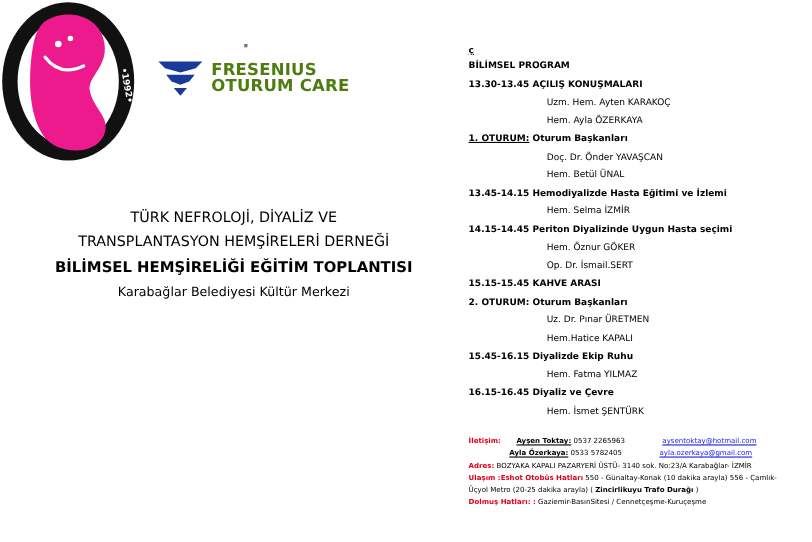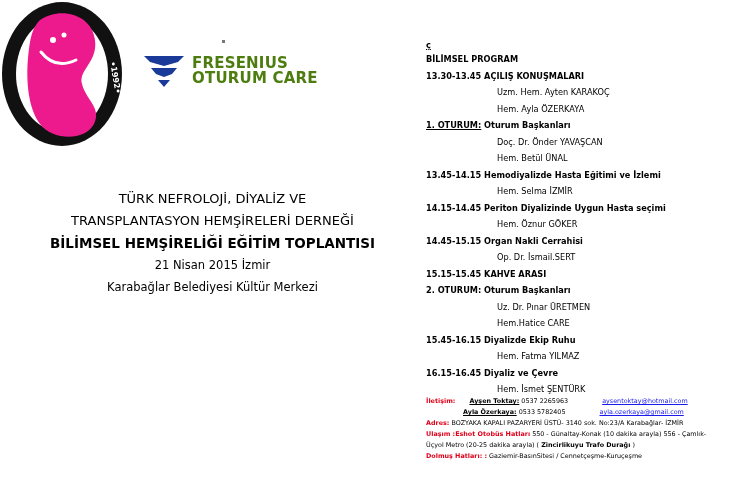--- a/index.html
+++ b/index.html
@@ -53,44 +53,42 @@
   <div class="fmc-text">
     <div>FRESENIUS</div>
     <div>OTURUM CARE</div>
   </div>
 </div>
 
 <div class="abs title-block">
   <div class="title-line">TÜRK NEFROLOJİ, DİYALİZ VE</div>
   <div class="title-line">TRANSPLANTASYON HEMŞİRELERİ DERNEĞİ</div>
   <div class="title-line bold">BİLİMSEL HEMŞİRELİĞİ EĞİTİM TOPLANTISI</div>
-  <div class="title-line small">21 Nisan 2015 İzmir</div>
   <div class="title-line small">Karabağlar Belediyesi Kültür Merkezi</div>
 </div>
 
 <div class="abs prog">
   <div class="p-row bold" style="height:11px;line-height:11px;"><span class="u">ç</span></div>
   <div class="p-row bold">BİLİMSEL PROGRAM</div>
   <div id="prog-rows">
       <div class="p-row bold">13.30-13.45 AÇILIŞ KONUŞMALARI</div>
       <div class="p-row indent">Uzm. Hem. Ayten KARAKOÇ</div>
       <div class="p-row indent">Hem. Ayla ÖZERKAYA</div>
       <div class="p-row bold"><span class="u">1.  OTURUM:</span><span> Oturum Başkanları</span></div>
       <div class="p-row indent">Doç. Dr. Önder YAVAŞCAN</div>
       <div class="p-row indent">Hem. Betül ÜNAL</div>
       <div class="p-row bold">13.45-14.15 Hemodiyalizde Hasta Eğitimi ve İzlemi</div>
       <div class="p-row indent">Hem. Selma İZMİR</div>
       <div class="p-row bold">14.15-14.45 Periton Diyalizinde Uygun Hasta seçimi</div>
       <div class="p-row indent">Hem. Öznur GÖKER</div>
-      <div class="p-row bold">14.45-15.15 Organ Nakli Cerrahisi</div>
       <div class="p-row indent">Op. Dr. İsmail.SERT</div>
       <div class="p-row bold">15.15-15.45  KAHVE ARASI</div>
       <div class="p-row bold">2.  OTURUM: Oturum Başkanları</div>
       <div class="p-row indent">Uz. Dr. Pınar ÜRETMEN</div>
-      <div class="p-row indent">Hem.Hatice CARE</div>
+      <div class="p-row indent">Hem.Hatice KAPALI</div>
       <div class="p-row bold">15.45-16.15 Diyalizde Ekip Ruhu</div>
       <div class="p-row indent">Hem. Fatma YILMAZ</div>
       <div class="p-row bold">16.15-16.45 Diyaliz ve Çevre</div>
       <div class="p-row indent">Hem. İsmet ŞENTÜRK</div>
     </div>
 </div>
 
 <div class="abs contact">
   <div class="c-row">
     <span class="red">İletişim:</span>

